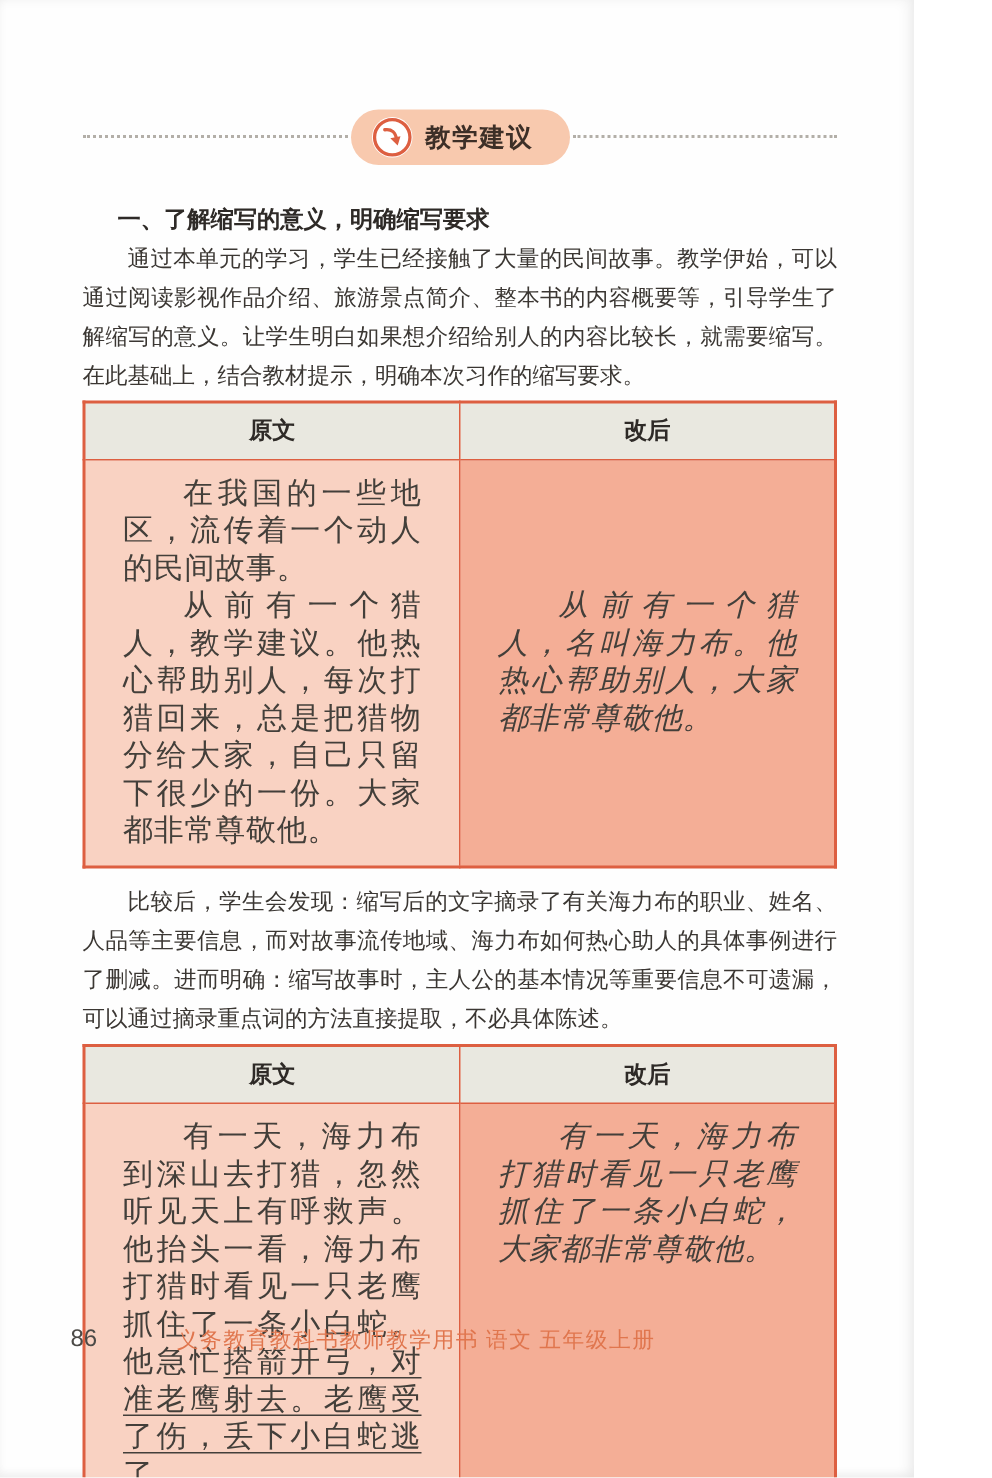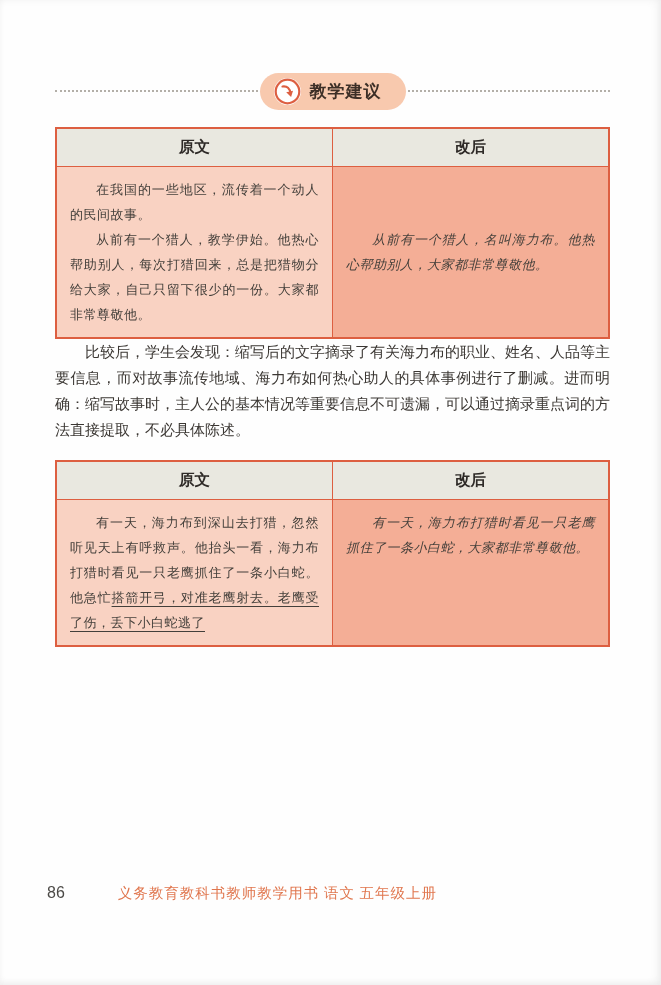--- a/index.html
+++ b/index.html
@@ -8,21 +8,21 @@
     --table-header-bg:#e9e8e0;
     --cell-left-bg:#f9d2c2;
     --cell-right-bg:#f4ae96;
     --footer-orange:#e0764e;
     --text-dark:#3a3632;
   }
   *{margin:0;padding:0;box-sizing:border-box;}
   html,body{background:#ffffff;}
   .page{
     position:relative;
-    width:661px;height:985px;
+    width:609px;height:985px;
     background:#fefefe;
     overflow:hidden;
     box-shadow:inset -4px 0 8px rgba(0,0,0,0.05), inset 0 -3px 6px rgba(0,0,0,0.04);
     font-family:"Liberation Serif","DejaVu Serif",serif;
     color:var(--text-dark);
   }
   .content{
     position:absolute;
     left:55px;right:51px;top:0;
   }
@@ -69,37 +69,37 @@
     color:#3b3733;
   }
   .lead-in{
     font-size:15px;line-height:26px;
     text-indent:2em;color:#3b3733;
   }
   
   table.compare{
     width:100%;
     border-collapse:collapse;
-    margin-top:17px;
+    margin-top:3px;
   }
   table.compare th, table.compare td{
     border:1px solid var(--accent-red);
     width:50%;
   }
   table.compare{border:2px solid var(--accent-red);}
   table.compare th{
     background:var(--table-header-bg);
     font-family:"Liberation Sans","DejaVu Sans",sans-serif;
     font-weight:bold;font-size:15.5px;color:#2e2a27;
     padding:8px 4px;
     text-align:center;
   }
   table.compare td{
-    font-size:13px;line-height:25px;
-    padding:10px 13px;
+    font-size:20px;line-height:25px;
+    padding:10px 25px;
     vertical-align:middle;
     letter-spacing:0.5px;
     color:#433f3a;
   }
   td.cell-original{background:var(--cell-left-bg);}
   td.cell-revised{background:var(--cell-right-bg);font-style:italic;}
   table.compare td p{text-indent:2em;text-align:justify;}
   .underlined{
     text-decoration:underline;
     text-underline-offset:4px;
@@ -113,21 +113,21 @@
   }
   .page-number{
     font-family:"Liberation Sans","DejaVu Sans",sans-serif;
     font-size:16px;color:#4c4a47;
   }
   .book-title{
     font-size:14.5px;color:var(--footer-orange);
     letter-spacing:1px;
     margin-left:20px;
   }
-  .mt10{}
+  .mt10{margin-top:10px;}
 </style>
 </head>
 <body>
 
 <div class="page">
   <div class="content">
 
     <div class="header-row">
       <div class="dotted-rule"></div>
       <div class="badge-pill">
@@ -136,34 +136,36 @@
             <circle cx="13.5" cy="13.5" r="11.8" fill="#ffffff" stroke="#dd5f41" stroke-width="2.2"></circle>
             <path d="M8.5 8.5 Q15.5 7.5 16.5 15.5" fill="none" stroke="#dd5f41" stroke-width="2.2" stroke-linecap="round"></path>
             <path d="M12.2 14.2 L17.1 19 L19 12.8 Z" fill="#dd5f41"></path>
           </svg>
         </span>
         <span class="badge-label">教学建议</span>
       </div>
       <div class="dotted-rule"></div>
     </div>
 
+    <div class="section-heading">一、了解缩写的意义，明确缩写要求</div>
+    <p class="para">通过本单元的学习，学生已经接触了大量的民间故事。教学伊始，可以通过阅读影视作品介绍、旅游景点简介、整本书的内容概要等，引导学生了解缩写的意义。让学生明白如果想介绍给别人的内容比较长，就需要缩写。在此基础上，结合教材提示，明确本次习作的缩写要求。</p>
 
 
     <table class="compare">
       <thead>
         <tr>
           <th>原文</th>
           <th>改后</th>
         </tr>
       </thead>
       <tbody>
         <tr>
           <td class="cell-original" style="height:122px;">
             <p>在我国的一些地区，流传着一个动人的民间故事。</p>
-            <p>从前有一个猎人，教学伊始。他热心帮助别人，每次打猎回来，总是把猎物分给大家，自己只留下很少的一份。大家都非常尊敬他。</p>
+            <p>从前有一个猎人，教学建议。他热心帮助别人，每次打猎回来，总是把猎物分给大家，自己只留下很少的一份。大家都非常尊敬他。</p>
           </td>
           <td class="cell-revised">
             <p>从前有一个猎人，名叫海力布。他热心帮助别人，大家都非常尊敬他。</p>
           </td>
         </tr>
       </tbody>
     </table>
 
     <p class="para mt10">比较后，学生会发现：缩写后的文字摘录了有关海力布的职业、姓名、人品等主要信息，而对故事流传地域、海力布如何热心助人的具体事例进行了删减。进而明确：缩写故事时，主人公的基本情况等重要信息不可遗漏，可以通过摘录重点词的方法直接提取，不必具体陈述。</p>
 

